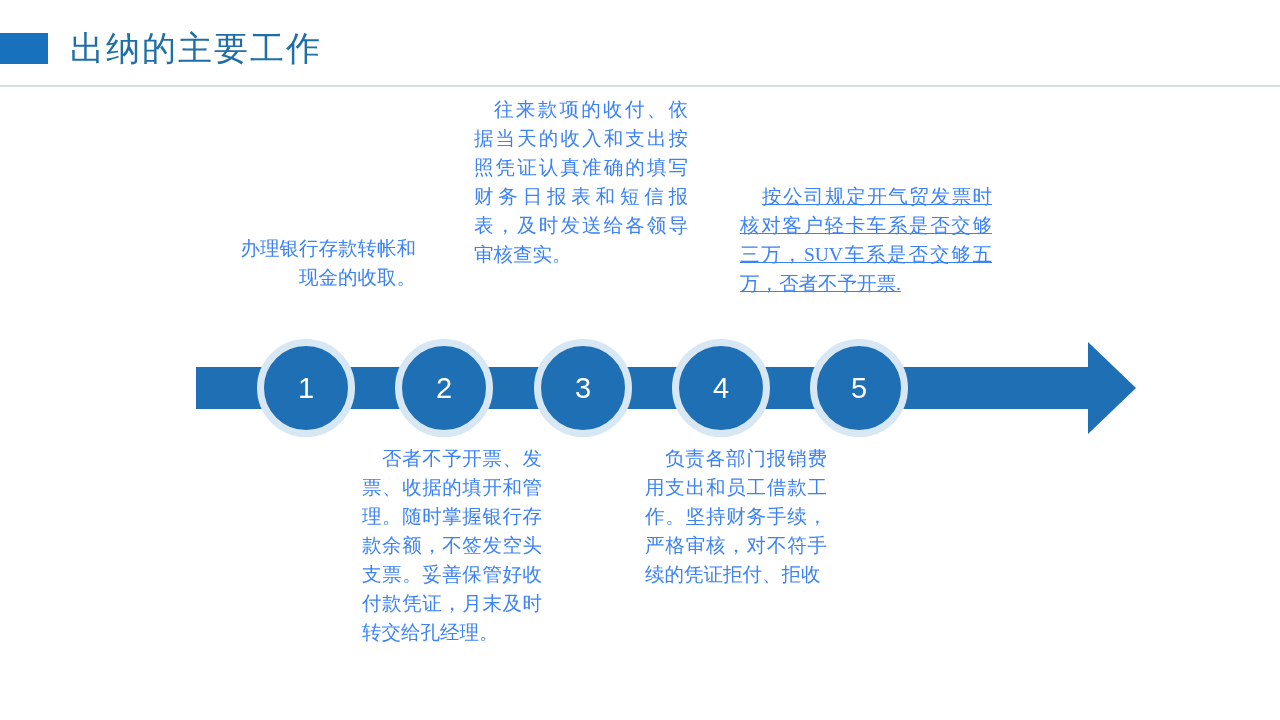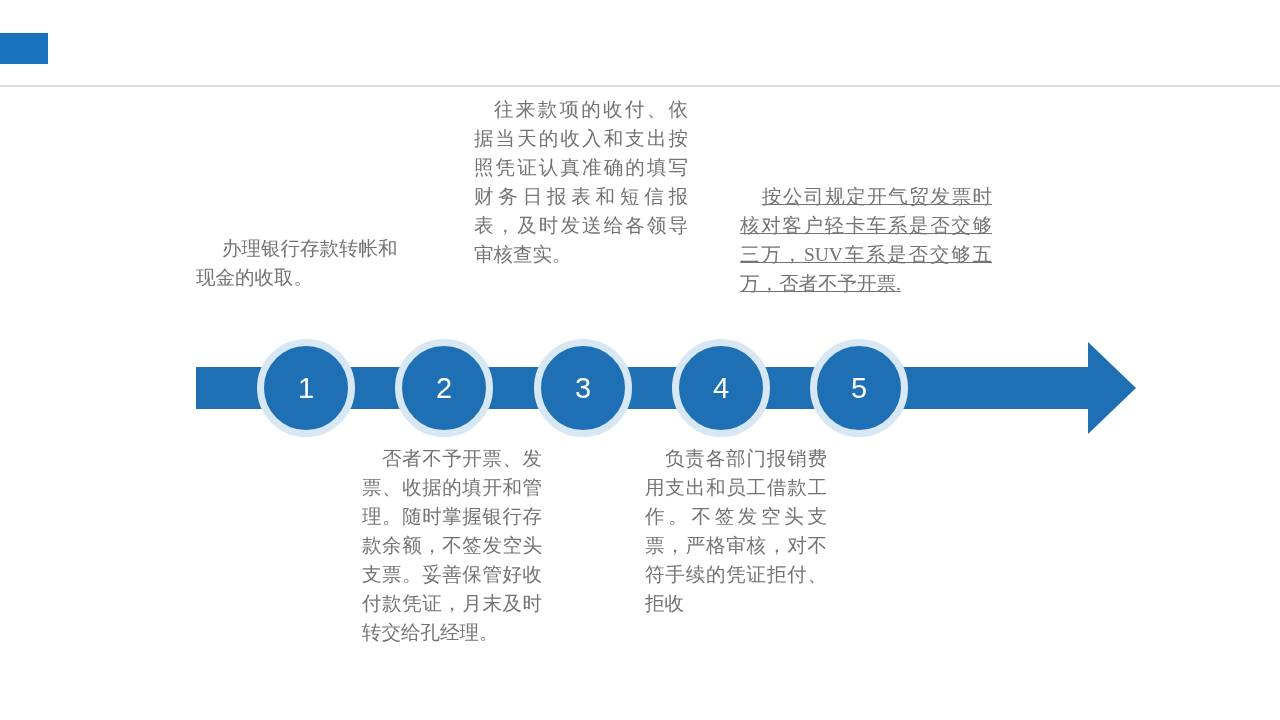--- a/index.html
+++ b/index.html
@@ -97,28 +97,28 @@
   .node-2 { left: 395px; }
   .node-3 { left: 534px; }
   .node-4 { left: 672px; }
   .node-5 { left: 810px; }
 
   
   .caption {
     position: absolute;
     font-size: 19.5px;
     line-height: 29px;
-    color: #737373;
+    color: #3b82f6;
     text-align: center;
   }
   .cap-1 {
     left: 196px;
     top: 234px;
     width: 220px;
-    text-align: left;
+    text-align: right;
     text-indent: 26px;
   }
   .cap-2 {
     left: 362px;
     top: 444px;
     width: 180px;
     text-align: justify;
     text-indent: 20px;
   }
   .cap-3 {
@@ -142,31 +142,32 @@
     text-align: justify;
     text-indent: 22px;
     text-decoration: underline;
   }
 </style>
 </head>
 <body>
 
 <div class="header">
   <div class="header-accent"></div>
+  <div class="header-title">出纳的主要工作</div>
   <div class="header-rule"></div>
 </div>
 
 <div class="caption cap-1">办理银行存款转帐和现金的收取。</div>
 <div class="caption cap-3">往来款项的收付、依据当天的收入和支出按照凭证认真准确的填写财务日报表和短信报表，及时发送给各领导审核查实。</div>
 <div class="caption cap-5">按公司规定开气贸发票时核对客户轻卡车系是否交够三万，SUV车系是否交够五万，否者不予开票.</div>
 
 <div class="arrow-wrap">
   <div class="arrow-shaft"></div>
   <div class="arrow-head"></div>
   <div class="node node-1">1</div>
   <div class="node node-2">2</div>
   <div class="node node-3">3</div>
   <div class="node node-4">4</div>
   <div class="node node-5">5</div>
 </div>
 
 <div class="caption cap-2">否者不予开票、发票、收据的填开和管理。随时掌握银行存款余额，不签发空头支票。妥善保管好收付款凭证，月末及时转交给孔经理。</div>
-<div class="caption cap-4">负责各部门报销费用支出和员工借款工作。不签发空头支票，严格审核，对不符手续的凭证拒付、拒收</div>
+<div class="caption cap-4">负责各部门报销费用支出和员工借款工作。坚持财务手续，严格审核，对不符手续的凭证拒付、拒收</div>
 
 </body></html>

